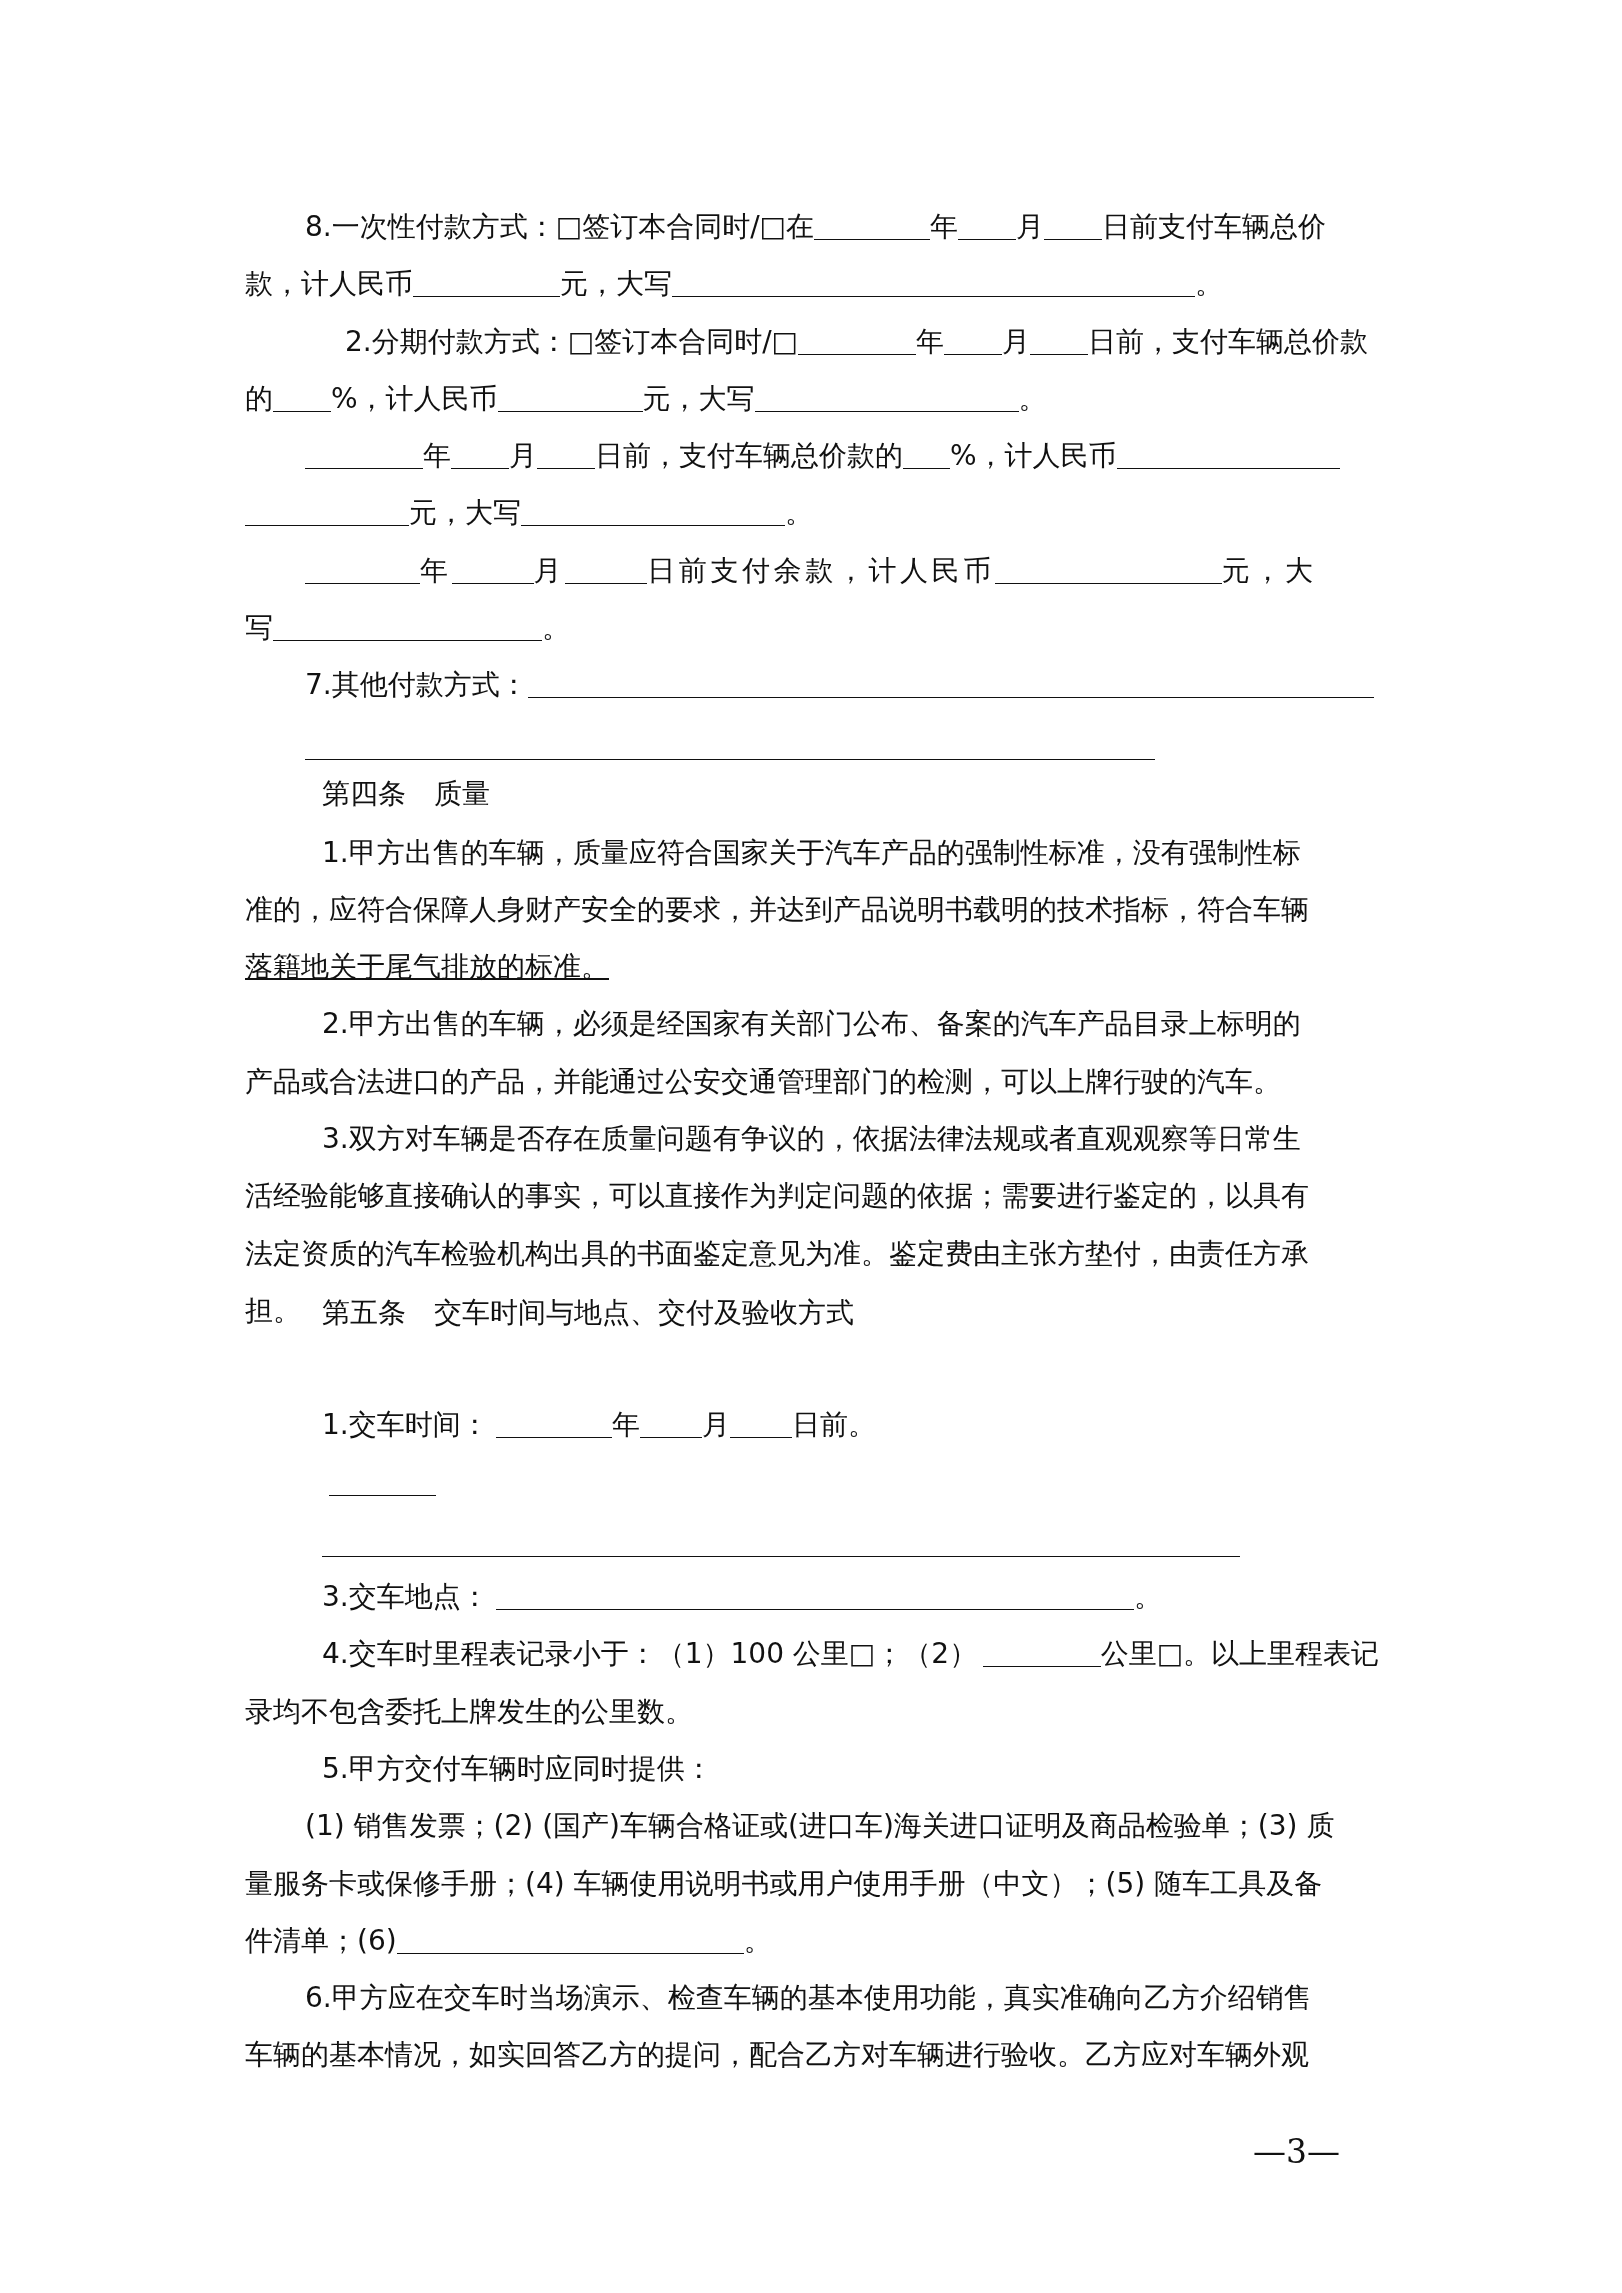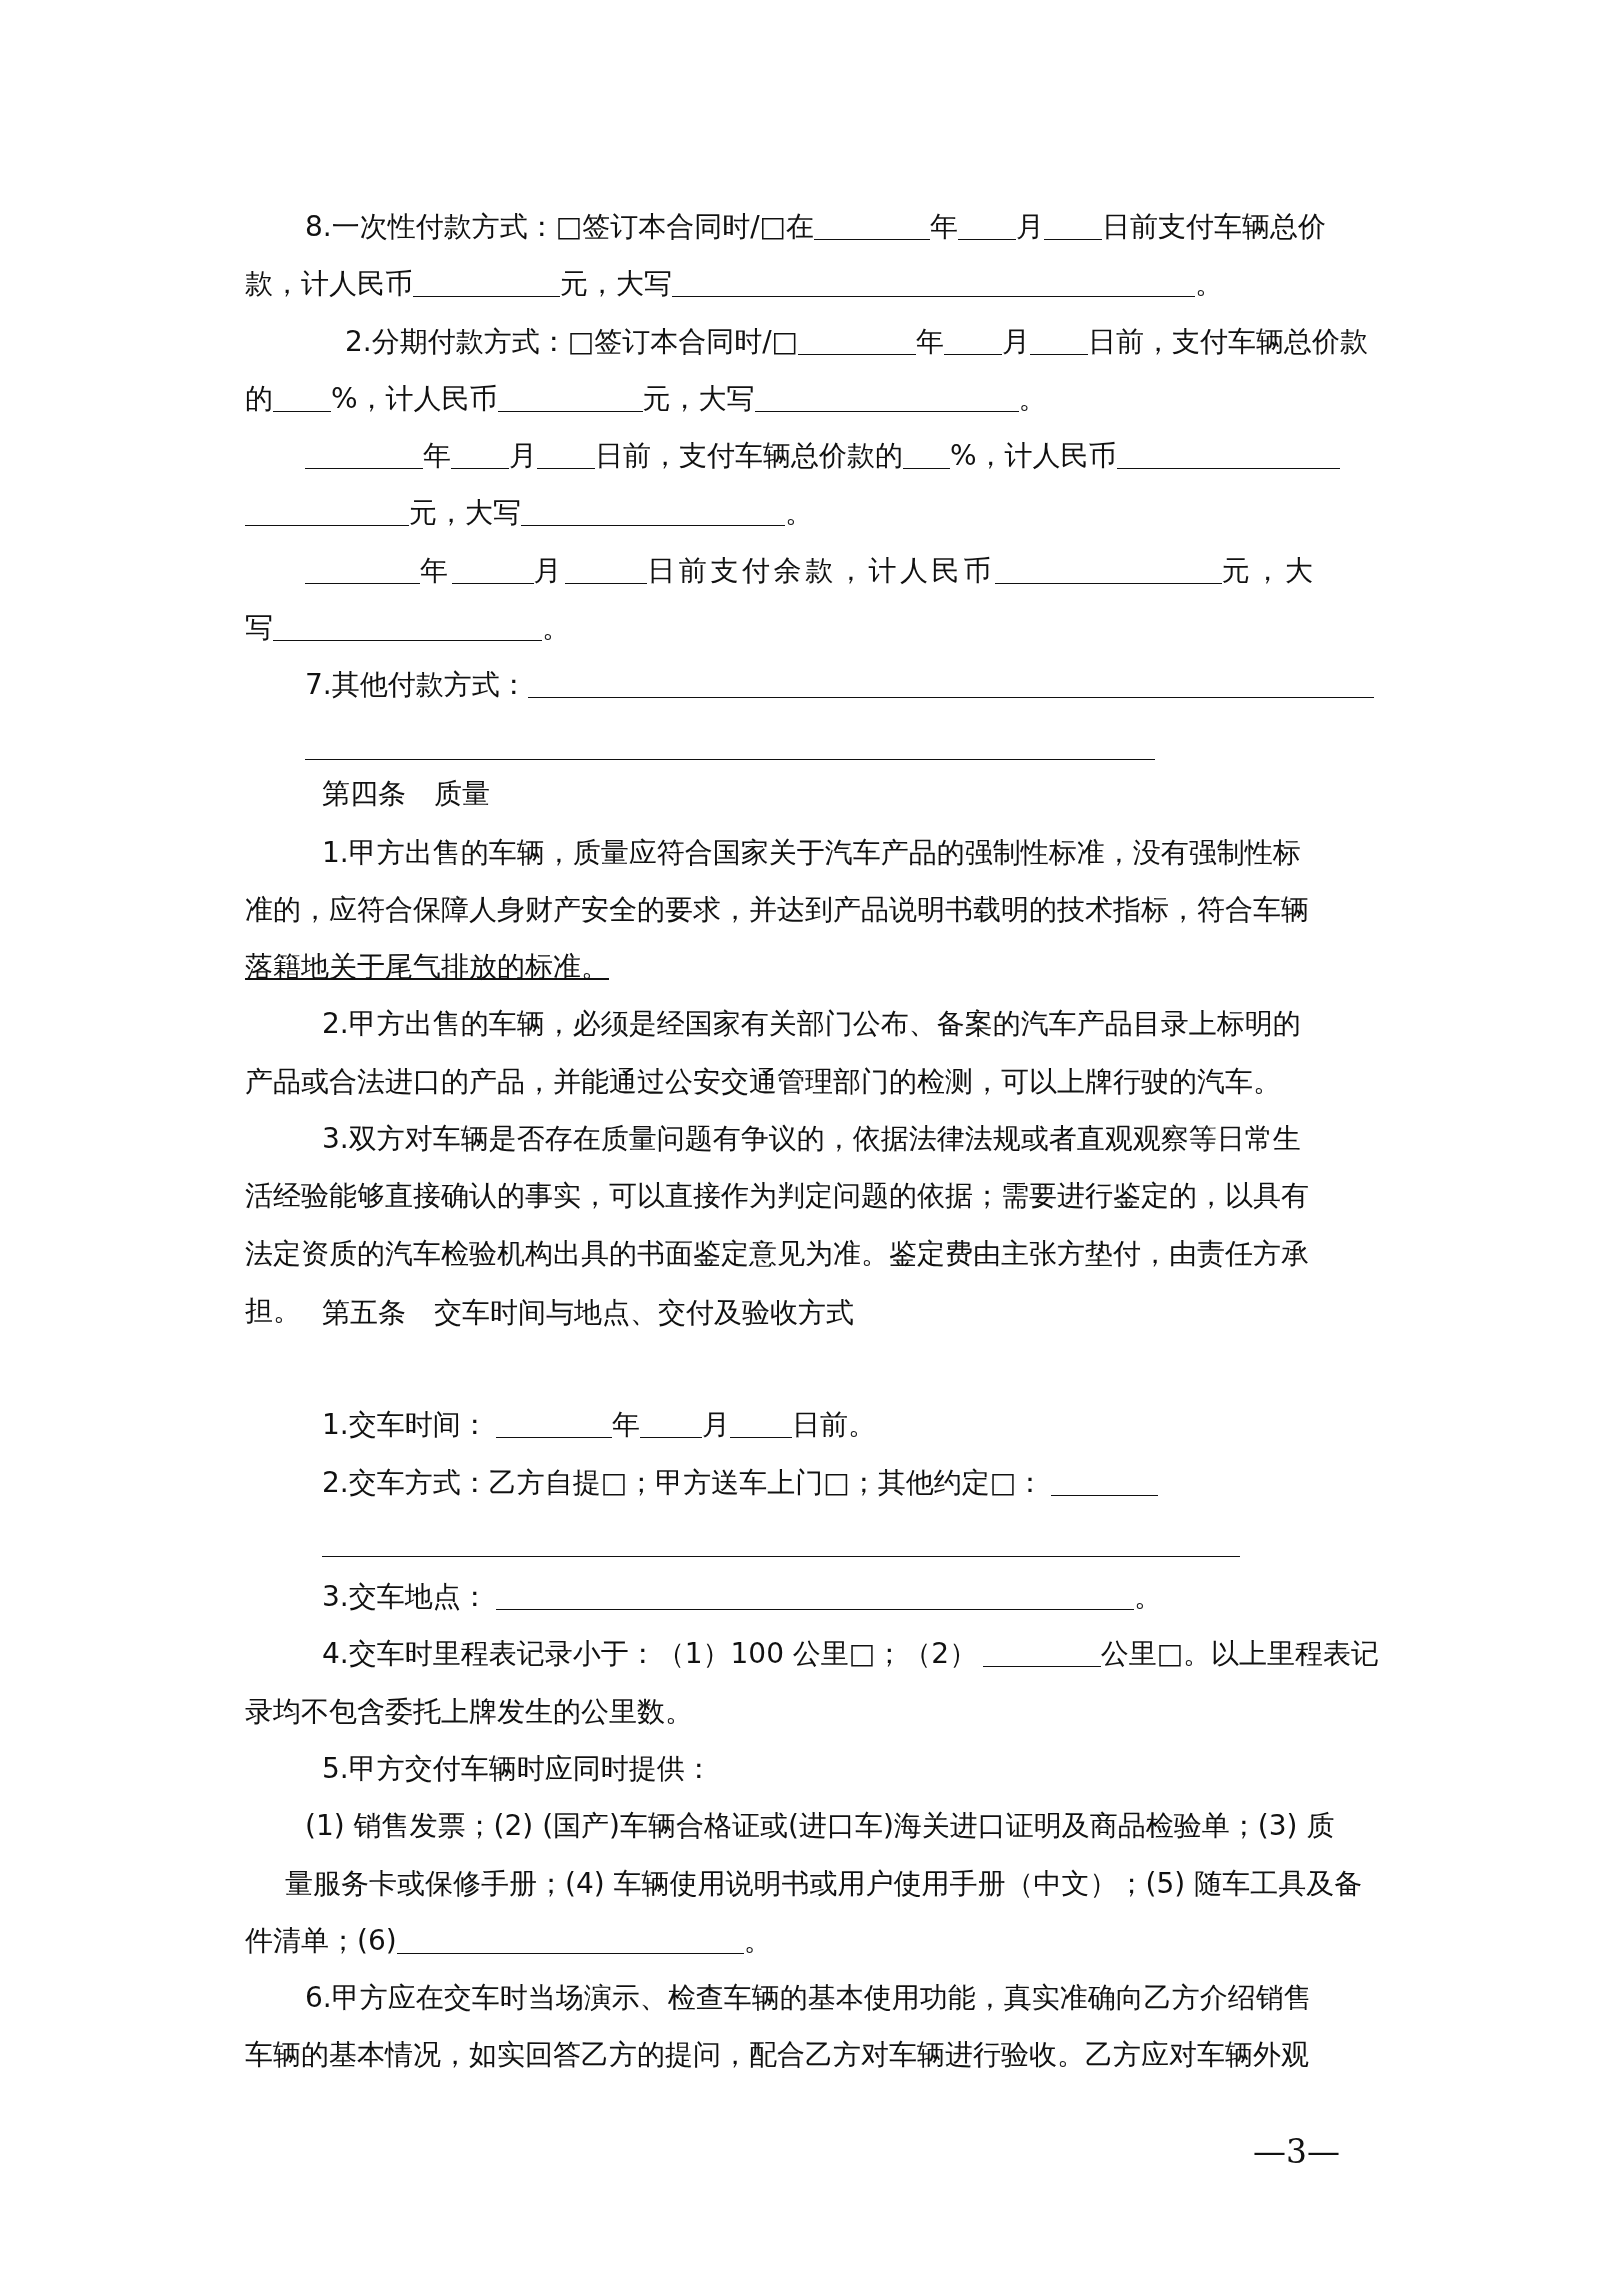--- a/index.html
+++ b/index.html
@@ -53,33 +53,33 @@
 <div class="line ind2" style="top:1121px;">3.双方对车辆是否存在质量问题有争议的，依据法律法规或者直观观察等日常生</div>
 <div class="line" style="top:1178px;">活经验能够直接确认的事实，可以直接作为判定问题的依据；需要进行鉴定的，以具有</div>
 <div class="line" style="top:1236px;">法定资质的汽车检验机构出具的书面鉴定意见为准。鉴定费由主张方垫付，由责任方承</div>
 <div class="line" style="top:1293px;">担。</div>
 
 <div class="line" style="top:1295px; left:322px;text-align:right;">第五条　交车时间与地点、交付及验收方式</div>
 <div class="line ind2" style="top:1407px;">
   <span>1.交车时间：</span><span class="blank" style="width:116px; margin-left:7.3px"></span><span>年</span><span class="blank" style="width:62px"></span><span>月</span><span class="blank" style="width:62px"></span><span>日前。</span>
 </div>
 <div class="line ind2" style="top:1465px;">
-  <span>2.交车方式：乙方自提□；甲方送车上门□；其他约定□：</span><span class="blank" style="width:107px; margin-left:7.3px"></span>
+  <span class="blank" style="width:107px; margin-left:7.3px"></span>
 </div>
 <div class="rule" style="left:322px; top:1556px; width:918px;"></div>
 <div class="line ind2" style="top:1579px;">
   <span>3.交车地点：</span><span class="blank" style="width:638px; margin-left:7.3px"></span><span>。</span>
 </div>
 <div class="line ind2" style="top:1636px;">
   <span>4.交车时里程表记录小于：（1）100 公里□；（2）</span><span class="blank" style="width:118px; margin-left:5.5px"></span><span>公里□。以上里程表记</span>
 </div>
 <div class="line" style="top:1694px;">录均不包含委托上牌发生的公里数。</div>
 <div class="line ind2" style="top:1751px;">5.甲方交付车辆时应同时提供：</div>
 <div class="line" style="top:1808px; left:305px;">(1) 销售发票；(2) (国产)车辆合格证或(进口车)海关进口证明及商品检验单；(3) 质</div>
-<div class="line" style="top:1866px;margin-left:40px;">量服务卡或保修手册；(4) 车辆使用说明书或用户使用手册（中文）；(5) 随车工具及备</div>
+<div class="line" style="top:1866px;">量服务卡或保修手册；(4) 车辆使用说明书或用户使用手册（中文）；(5) 随车工具及备</div>
 <div class="line" style="top:1923px;">
   <span>件清单；(6)</span><span class="blank" style="width:347px"></span><span>。</span>
 </div>
 <div class="line ind" style="top:1980px;">6.甲方应在交车时当场演示、检查车辆的基本使用功能，真实准确向乙方介绍销售</div>
 <div class="line" style="top:2037px;">车辆的基本情况，如实回答乙方的提问，配合乙方对车辆进行验收。乙方应对车辆外观</div>
 
 <div class="pagenum">—3—</div>
 
 
 </body></html>

